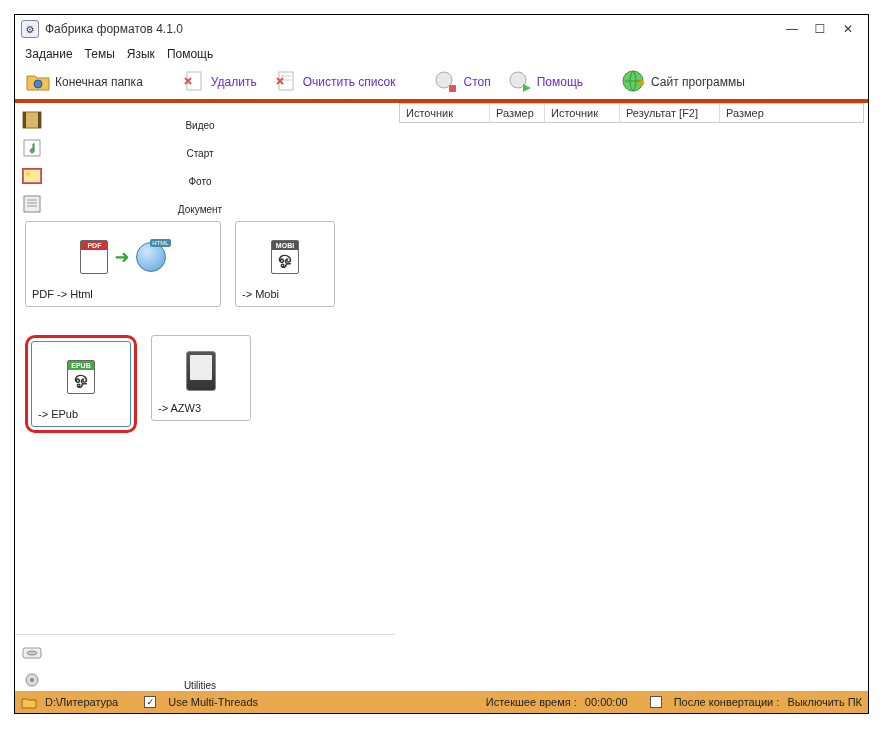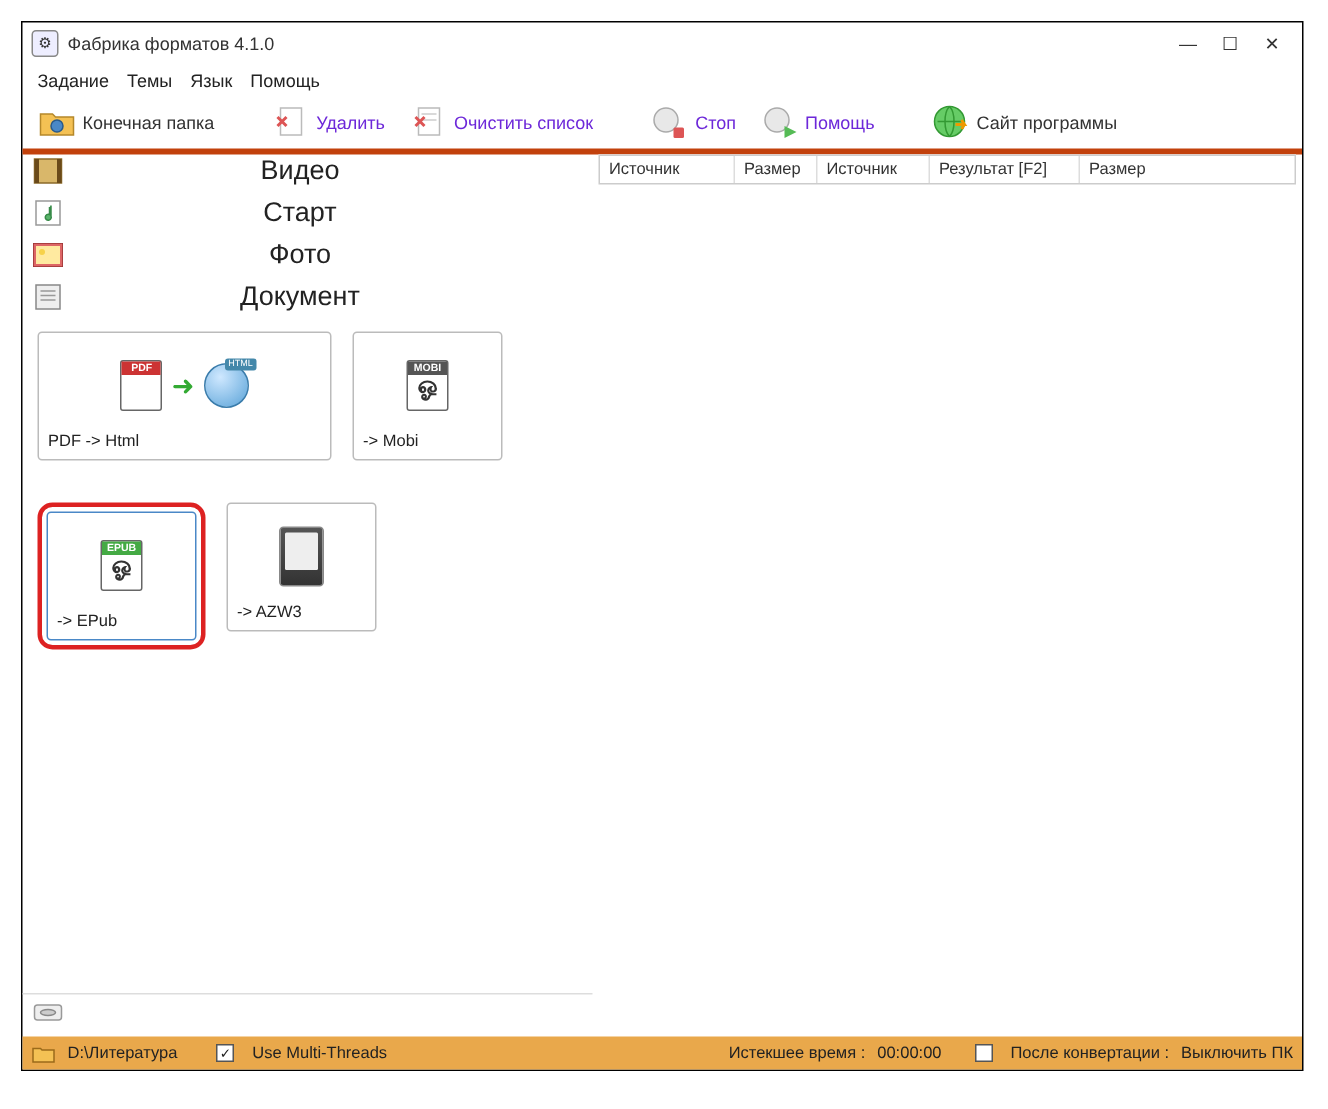--- a/index.html
+++ b/index.html
@@ -11,21 +11,21 @@
 .winbtn{width:28px;height:22px;display:flex;align-items:center;justify-content:center;font-size:12px;color:#333;cursor:default;}
 .menubar{display:flex;gap:12px;padding:4px 10px;font-size:12px;color:#222;}
 .menubar span{cursor:default;}
 .toolbar{display:flex;align-items:center;padding:2px 6px;gap:8px;border-bottom:4px solid #c2410c;}
 .tb{display:flex;align-items:center;gap:4px;font-size:12px;color:#333;padding:2px 4px;}
 .tb.disabled{color:#6d28d9;}
 .tb .ic{width:26px;height:26px;display:flex;align-items:center;justify-content:center;}
 .content{flex:1;display:flex;min-height:0;}
 .leftpane{width:380px;display:flex;flex-direction:column;border-right:0;}
 .cats{display:flex;flex-direction:column;}
-.catrow{display:flex;align-items:flex-start;height:28px;font-size:18px;color:#222;}
+.catrow{display:flex;align-items:flex-end;height:28px;font-size:10px;color:#222;}
 .catrow .cic{width:26px;height:22px;margin-left:4px;display:flex;align-items:center;justify-content:center;}
 .catrow .clabel{flex:1;text-align:center;padding-right:40px;}
 .tiles{padding:6px 10px;display:flex;flex-wrap:wrap;gap:14px;align-content:flex-start;}
 .tile{border:1px solid #bbb;border-radius:3px;display:flex;flex-direction:column;padding:6px;background:#fff;}
 .tile.big{width:196px;height:86px;}
 .tile.sm{width:100px;height:86px;}
 .tile .art{flex:1;display:flex;align-items:center;justify-content:center;gap:6px;}
 .tile .cap{font-size:11px;color:#222;text-align:left;padding-top:2px;}
 .highlight{border:3px solid #d22;border-radius:10px;padding:3px;}
 .rightpane{flex:1;display:flex;flex-direction:column;}
@@ -223,20 +223,29 @@
 
       <div class="cats bottomcats">
         <div class="catrow">
           <div class="cic">
               <svg width="20" height="16">
                 <rect x="1" y="4" width="18" height="10" rx="2" fill="#eee" stroke="#999"></rect>
                 <ellipse cx="10" cy="9" rx="5" ry="2" fill="#ccc" stroke="#888"></ellipse>
               </svg>
             </div>
         </div>
+        <div class="catrow">
+          <div class="cic">
+              <svg width="18" height="18">
+                <circle cx="9" cy="9" r="6" fill="#ddd" stroke="#888"></circle>
+                <circle cx="9" cy="9" r="2" fill="#888"></circle>
+              </svg>
+            </div>
+          <div class="clabel">Utilities</div>
+        </div>
       </div>
     </div>
 
     <div class="rightpane">
       <div class="cols">
         <div class="col" style="width:90px">Источник</div>
         <div class="col" style="width:55px">Размер</div>
         <div class="col" style="width:75px">Источник</div>
         <div class="col" style="width:100px">Результат [F2]</div>
         <div class="col" style="flex:1;border-right:none">Размер</div>

